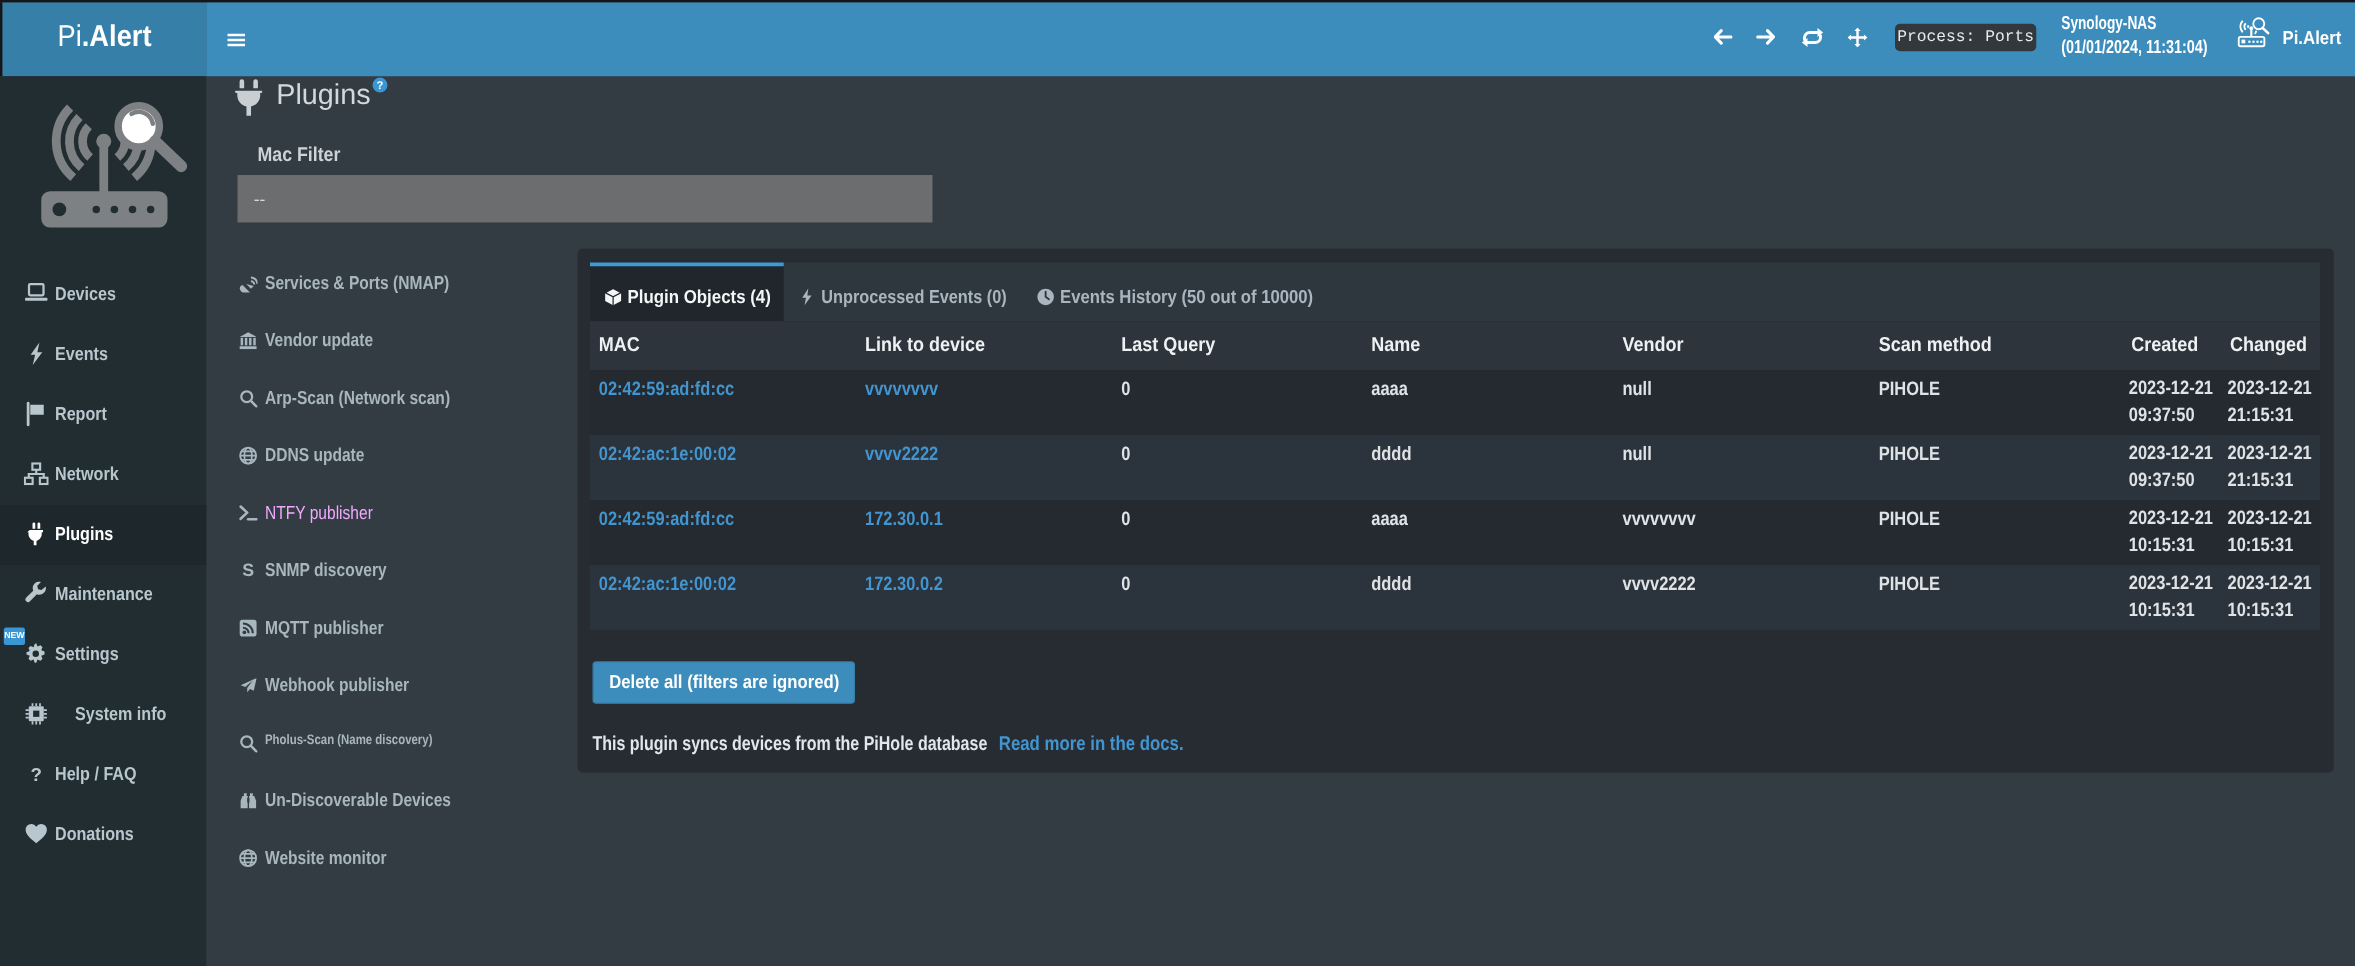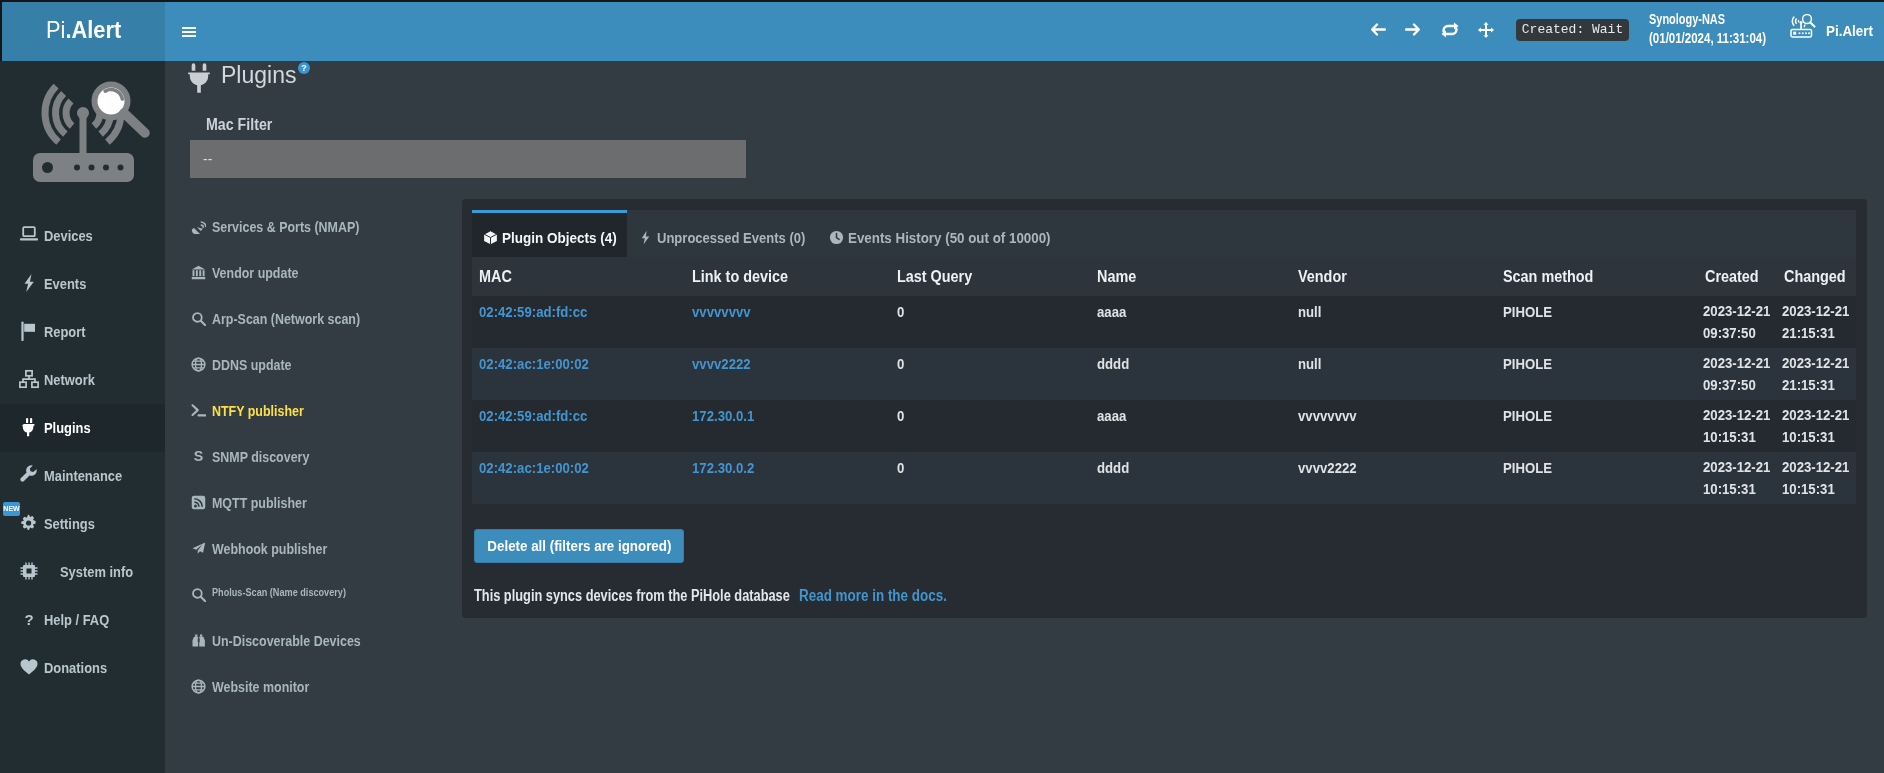--- a/index.html
+++ b/index.html
@@ -35,21 +35,21 @@
   <path d="M2.6 9.5 V8.2 a4.2 4.2 0 0 1 4.2 -4.2 h7" stroke="#fff" stroke-width="2.4" fill="none" stroke-linecap="round"></path>
   <path d="M13 0.4 l4.5 3.6 -4.5 3.6 z" fill="#fff"></path>
   <path d="M15.4 6.5 V7.8 a4.2 4.2 0 0 1 -4.2 4.2 h-7" stroke="#fff" stroke-width="2.4" fill="none" stroke-linecap="round"></path>
   <path d="M5 8.4 l-4.5 3.6 4.5 3.6 z" fill="#fff"></path>
 </svg>
 <svg class="abs" style="left:1478px;top:22px;" width="16" height="16" viewBox="0 0 18 18">
   <path d="M9 0 L11.8 3.2 H6.2 Z M9 18 L6.2 14.8 H11.8 Z M0 9 L3.2 6.2 V11.8 Z M18 9 L14.8 11.8 V6.2 Z" fill="#fff"></path>
   <path d="M9 2.5 V15.5 M2.5 9 H15.5" stroke="#fff" stroke-width="2.2"></path>
 </svg>
 
-<div class="abs" style="left:1516px;top:19px;width:113px;height:22px;background:#33383d;border-radius:4px;color:#e8eaec;font-family:'Liberation Mono',monospace;font-size:13px;line-height:22px;text-align:center;">Created: Wait</div>
+<div class="abs" style="left:1516px;top:19px;width:113px;height:22px;background:#33383d;border-radius:4px;color:#e8eaec;font-family:'Liberation Mono',monospace;font-size:13px;line-height:22px;text-align:center;">Process: Ports</div>
 
 <div class="abs" style="left:1649px;top:8.5px;color:#fff;font-size:15px;font-weight:bold;line-height:19px;"><span class="sx" style="transform:scaleX(0.73);">Synology-NAS</span><br><span class="sx" style="transform:scaleX(0.767);">(01/01/2024, 11:31:04)</span></div>
 
 <svg class="abs" style="left:1789px;top:13px;" width="28" height="26" viewBox="0 0 28 26">
   <g stroke="#fff" fill="none" stroke-width="1.5">
     <path d="M5.2 3.6 a6.5 6.5 0 0 0 0 9.2"></path>
     <path d="M7.6 5.6 a3.6 3.6 0 0 0 0 5.2"></path>
     <path d="M9.8 7.2 a1.6 1.6 0 0 0 0 2"></path>
     <circle cx="18" cy="6" r="4.4"></circle>
     <path d="M21.3 9.5 L25.5 13.5" stroke-width="2.2" stroke-linecap="round"></path>
@@ -213,21 +213,21 @@
         <ellipse cx="10" cy="10" rx="4" ry="8.5" stroke="#a8b6be" stroke-width="1.8" fill="none"></ellipse>
         <path d="M2 10 h16 M3.2 5.5 h13.6 M3.2 14.5 h13.6" stroke="#a8b6be" stroke-width="1.8"></path>
       </svg>
     <div style="position:absolute;left:32px;top:15px;font-size:15px;font-weight:bold;color:#a8b6be;"><span class="sx" style="transform:scaleX(0.83);">DDNS update</span></div>
   </div>
     <div style="position:relative;height:46px;">
     <svg style="position:absolute;left:11px;top:16px;" width="15" height="15" viewBox="0 0 20 20">
         <path d="M2 3 L9 9.5 L2 16" stroke="#a8b6be" stroke-width="2.8" fill="none" stroke-linecap="round" stroke-linejoin="round"></path>
         <path d="M10 16.5 H19" stroke="#a8b6be" stroke-width="2.8" stroke-linecap="round"></path>
       </svg>
-    <div style="position:absolute;left:32px;top:15px;font-size:15px;font-weight:bold;color:#fde047;"><span class="sx" style="transform:scaleX(0.83);">NTFY publisher</span></div>
+    <div style="position:absolute;left:32px;top:15px;font-size:15px;font-weight:normal;color:#f0abfc;"><span class="sx" style="transform:scaleX(0.83);">NTFY publisher</span></div>
   </div>
     <div style="position:relative;height:46px;">
     <svg style="position:absolute;left:11px;top:16px;" width="15" height="15" viewBox="0 0 20 20">
         <text x="10" y="16" font-size="19" font-weight="bold" fill="#a8b6be" text-anchor="middle" font-family="Liberation Sans">S</text>
       </svg>
     <div style="position:absolute;left:32px;top:15px;font-size:15px;font-weight:bold;color:#a8b6be;"><span class="sx" style="transform:scaleX(0.83);">SNMP discovery</span></div>
   </div>
     <div style="position:relative;height:46px;">
     <svg style="position:absolute;left:11px;top:16px;" width="15" height="15" viewBox="0 0 20 20">
         <rect x="1" y="1" width="18" height="18" rx="3" fill="#a8b6be"></rect>

